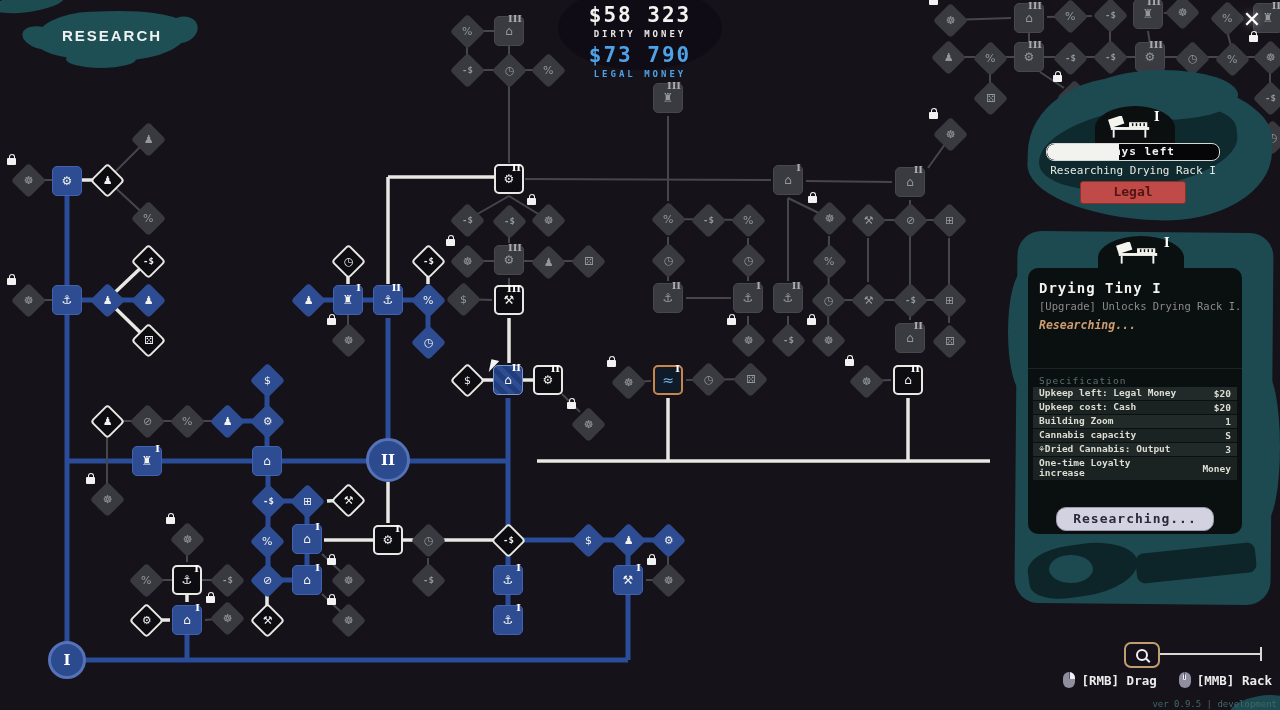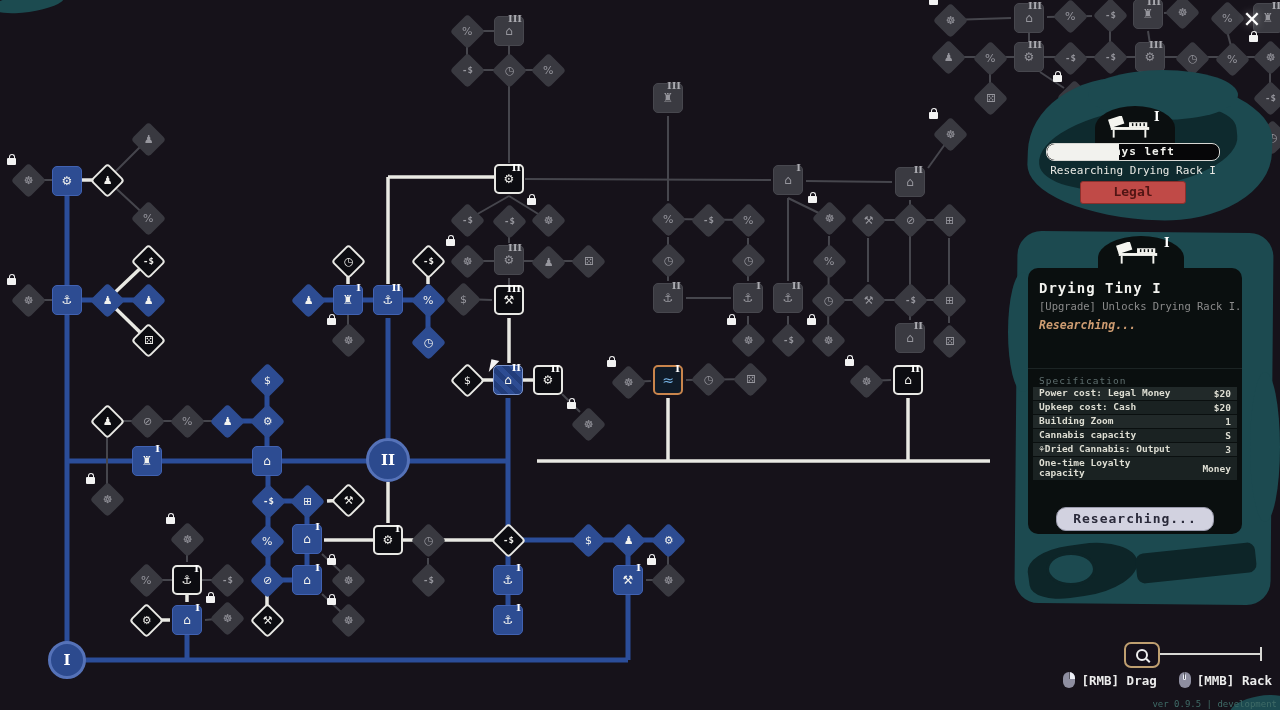--- a/index.html
+++ b/index.html
@@ -662,21 +662,42 @@
           <span class="cnum">II</span>
         </div>
         <div class="node c b" style="width: 38px; height: 38px; left: 48px; top: 641px;">
           <span class="cnum">I</span>
         </div>
       </div>
     <div id="cursor-icon"></div>
   </div>
 
   <div id="corner-smudge"></div>
-
+  <div id="research-tag">
+    <div class="b1"></div>
+      <div class="b2"></div>
+      <div class="b3"></div>
+      <div class="b4"></div>
+    <div id="research-title">RESEARCH</div>
+  </div>
+
+  <div id="money">
+    <div class="bill" style="transform:rotate(-64deg)"></div>
+    <div class="bill" style="transform:rotate(-42deg)"></div>
+    <div class="bill" style="transform:rotate(-20deg)"></div>
+    <div class="bill" style="transform:rotate(0deg)"></div>
+    <div class="bill" style="transform:rotate(20deg)"></div>
+    <div class="bill" style="transform:rotate(42deg)"></div>
+    <div class="bill" style="transform:rotate(64deg)"></div>
+    <div class="shade"></div>
+    <div id="dirty-amount">$58 323</div>
+    <div id="dirty-label">DIRTY MONEY</div>
+    <div id="legal-amount">$73 790</div>
+    <div id="legal-label">LEGAL MONEY</div>
+  </div>
 
   <div id="close-btn">✕</div>
 
   <div id="status-blob">
     <div class="b1"></div>
       <div class="b2"></div>
       <div class="b3"></div>
   </div>
   <div id="status-panel">
     <div id="status-bump"></div>
@@ -730,41 +751,41 @@
       </g>
     </svg>
     <span class="rack-num" id="rack-num-info">I</span>
     <div id="info-title">Drying Tiny I</div>
     <div id="info-subtitle">[Upgrade] Unlocks Drying Rack I.</div>
     <div id="info-state">Researching...</div>
     <div id="info-divider"></div>
     <div id="spec-header">Specification</div>
     <div id="spec-rows">
         <div class="spec-row">
-          <span class="lbl">Power cost: Legal Money</span>
+          <span class="lbl">Upkeep left: Legal Money</span>
           <span class="val">$20</span>
         </div>
         <div class="spec-row">
           <span class="lbl">Upkeep cost: Cash</span>
           <span class="val">$20</span>
         </div>
         <div class="spec-row">
           <span class="lbl">Building Zoom</span>
           <span class="val">1</span>
         </div>
         <div class="spec-row">
           <span class="lbl">Cannabis capacity</span>
           <span class="val">S</span>
         </div>
         <div class="spec-row">
           <span class="lbl">⚘Dried Cannabis: Output</span>
           <span class="val">3</span>
         </div>
         <div class="spec-row">
-          <span class="lbl">One-time Loyalty capacity</span>
+          <span class="lbl">One-time Loyalty increase</span>
           <span class="val">Money</span>
         </div>
       </div>
     <div id="action-btn">Researching...</div>
   </div>
 
   <div id="zoom-control">
     <div id="zoom-track"></div>
     <div id="zoom-endcap"></div>
     <div id="zoom-handle">

